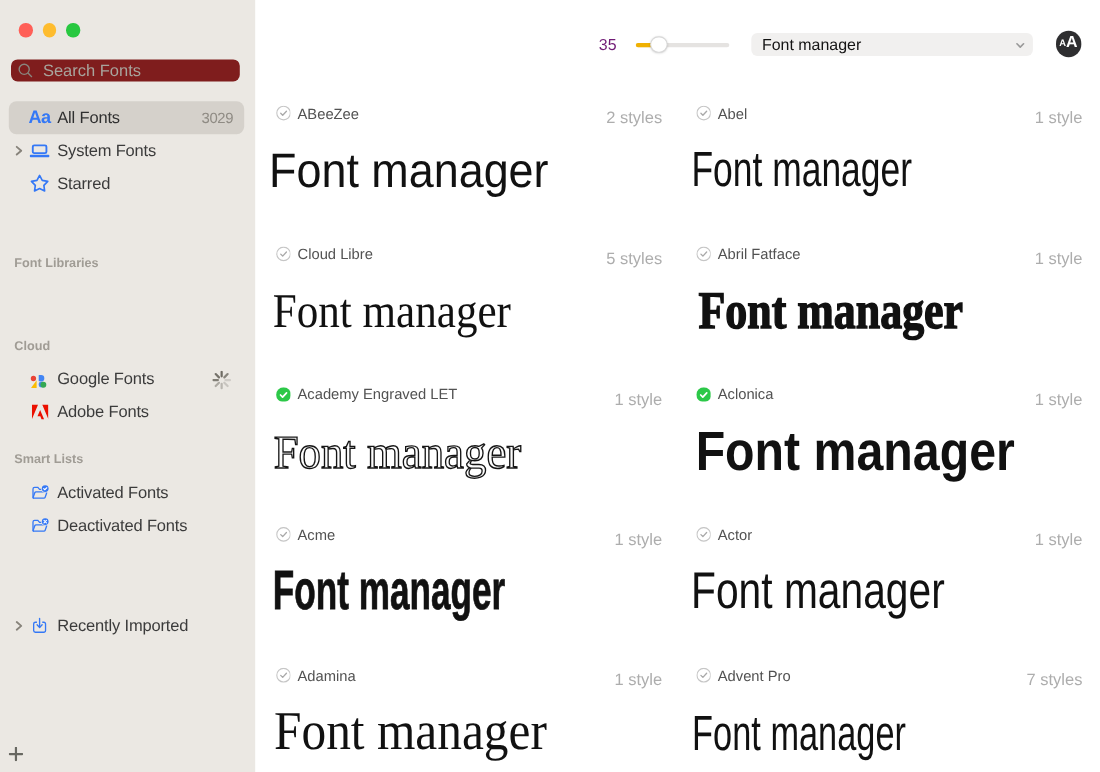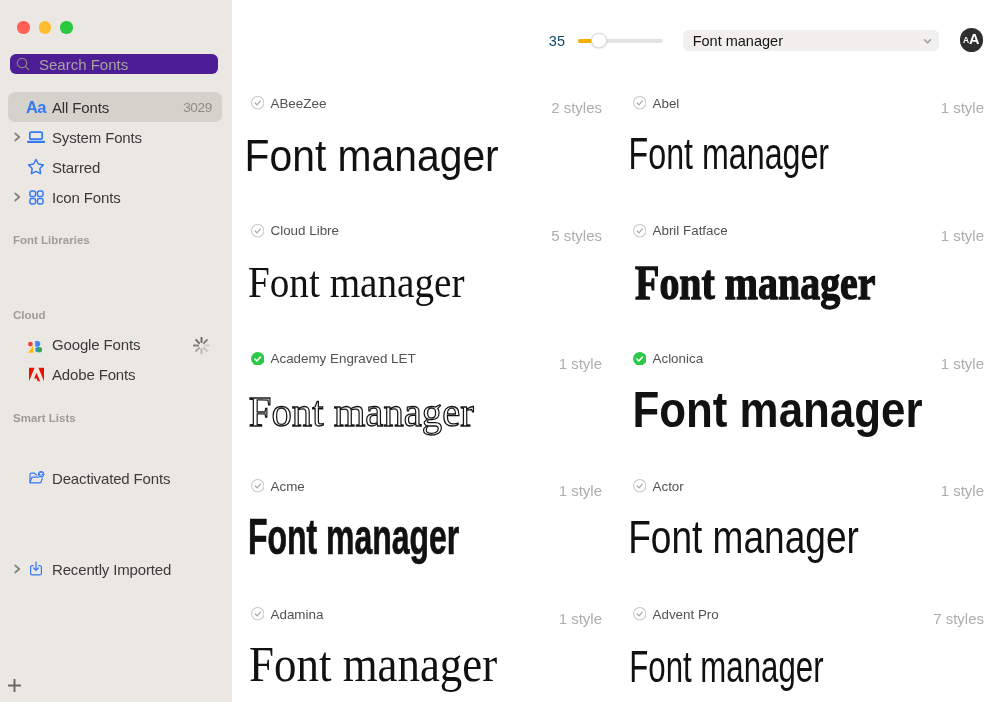--- a/index.html
+++ b/index.html
@@ -1,28 +1,28 @@
 <!DOCTYPE html>
 <html><head>
 <meta charset="utf-8">
 <style>
 *{margin:0;padding:0;box-sizing:border-box}
 html,body{width:1000px;height:702px}
 body{position:relative;background:#fff;font-family:"Liberation Sans",sans-serif;overflow:hidden}
 .sb{position:absolute;left:0;top:0;width:232px;height:702px;background:#ebe8e3}
 .tl{position:absolute;top:21px;width:12.5px;height:12.5px;border-radius:50%}
-.search{position:absolute;left:10px;top:54px;width:208px;height:19.5px;border-radius:6px;background:#4c1d95;color:#a8a49d;font-size:15px}
+.search{position:absolute;left:10px;top:54px;width:208px;height:19.5px;border-radius:6px;background:#7f1d1d;color:#a8a49d;font-size:15px}
 .row{position:absolute;left:0;width:232px;height:30px;display:flex;align-items:center;font-size:15px;letter-spacing:-.15px;color:#3b3b3b}
 .row .chev{position:absolute;left:12px;width:10px;height:10px}
 .row .ic{position:absolute;left:27px;width:18px;height:18px;display:flex;align-items:center;justify-content:center}
 .row .lbl{position:absolute;left:52px;white-space:nowrap}
 .row .cnt{position:absolute;right:20px;color:#8f8b84;font-size:13.5px;letter-spacing:-.3px}
 .sel{position:absolute;left:8px;top:92px;width:214px;height:30px;border-radius:7px;background:#d5d1cb}
 .shead{position:absolute;left:13px;font-size:11.5px;font-weight:bold;color:#a09c95;white-space:nowrap}
-.num35{position:absolute;left:540px;top:33.5px;width:25px;text-align:right;font-size:14.5px;line-height:14.5px;color:#0c4a6e}
+.num35{position:absolute;left:540px;top:33.5px;width:25px;text-align:center;font-size:14.5px;line-height:14.5px;color:#701a75}
 .track{position:absolute;left:577.5px;top:38.6px;width:85px;height:4px;border-radius:2px;background:#e5e3e1}
 .fill{position:absolute;left:577.5px;top:38.6px;width:22px;height:4px;border-radius:2px;background:#f0b102}
 .thumb{position:absolute;left:591.3px;top:32.7px;width:15.8px;height:15.8px;border-radius:50%;background:#fff;border:1px solid #d8d8d8;box-shadow:0 .5px 2px rgba(0,0,0,.18)}
 .dd{position:absolute;left:682.7px;top:30.2px;width:256px;height:21.3px;border-radius:5.5px;background:#f1f0ef;display:flex;align-items:center;font-size:14.5px;color:#141414;padding-left:10px}
 .dd svg{position:absolute;right:6px;top:6px}
 .aA{position:absolute;left:959.5px;top:28.2px;width:23.5px;height:23.5px;border-radius:50%;background:#2e2e30;color:#fff;text-align:center}
 .cell{position:absolute;width:352px}
 .chd{position:absolute;top:0;left:0;right:0;height:16px}
 .cic{position:absolute;left:2.5px;top:0.7px;width:13.6px;height:13.6px}
 .cname{position:absolute;left:22.5px;top:0;font-size:13.4px;color:#525252;line-height:16px;white-space:nowrap}
@@ -61,34 +61,20 @@
         <path d="M3.2 1.5L7.3 5L3.2 8.5"></path>
       </svg>
   <span class="ic">
         <svg width="18" height="18" viewBox="0 0 18 18" fill="none" stroke="#3478f6" stroke-width="1.7">
           <rect x="2.8" y="4.1" width="12.4" height="7.1" rx="1.3"></rect>
           <path d="M1 13.9h16" stroke-width="2.3" stroke-linecap="round"></path>
         </svg>
       </span>
   <span class="lbl">System Fonts</span>
  </div>
- <div class="row" style="top:182px">
-  <svg class="chev" viewBox="0 0 10 10" fill="none" stroke="#87837b" stroke-width="1.7" stroke-linecap="round" stroke-linejoin="round">
-        <path d="M3.2 1.5L7.3 5L3.2 8.5"></path>
-      </svg>
-  <span class="ic">
-        <svg width="15" height="15" viewBox="0 0 15 15" fill="none" stroke="#3478f6" stroke-width="1.5">
-          <rect x="0.95" y="0.95" width="5.6" height="5.6" rx="1.7"></rect>
-          <rect x="8.45" y="0.95" width="5.6" height="5.6" rx="1.7"></rect>
-          <rect x="0.95" y="8.45" width="5.6" height="5.6" rx="1.7"></rect>
-          <rect x="8.45" y="8.45" width="5.6" height="5.6" rx="1.7"></rect>
-        </svg>
-      </span>
-  <span class="lbl">Icon Fonts</span>
- </div>
  <div class="shead" style="top:234px">Font Libraries</div>
  <div class="shead" style="top:309px">Cloud</div>
  <div class="row" style="top:329px">
   <span class="ic">
         <svg width="18" height="18" viewBox="0 0 18 18" style="margin-top:1px">
           <circle cx="3.4" cy="8.1" r="2.4" fill="#ea4335"></circle>
           <path d="M6.3 9.6v7.2H1.2Z" fill="#fbbc04"></path>
           <path d="M8.2 4.9h2.2a2.9 2.9 0 1 1 0 5.8H8.2Z" fill="#4285f4"></path>
           <circle cx="10.8" cy="13.5" r="2.6" fill="#4285f4"></circle>
           <circle cx="12.4" cy="13.8" r="2.7" fill="#34a853"></circle>
@@ -108,20 +94,32 @@
  </div>
  <div class="row" style="top:359px">
   <span class="ic">
         <svg width="15" height="15" viewBox="0 0 24 24" fill="#eb1000">
           <path d="M13.966 22.624l-1.69-4.281H8.122l3.892-9.144 5.662 13.425zM8.884 1.376H0v21.248zm15.116 0h-8.884L24 22.624z"></path>
         </svg>
       </span>
   <span class="lbl">Adobe Fonts</span>
  </div>
  <div class="shead" style="top:412px">Smart Lists</div>
+ <div class="row" style="top:433px">
+  <span class="ic">
+        <svg width="17" height="17" viewBox="0 0 17 17" fill="none">
+          <path d="M2 12.6V4.6a1.5 1.5 0 0 1 1.5-1.5h2.9l1.6 1.8h4.9a1.4 1.4 0 0 1 1.4 1.4" stroke="#3478f6" stroke-width="1.2"></path>
+          <path d="M2 12.6L3.6 8a1.3 1.3 0 0 1 1.23-.88h8.6a.95.95 0 0 1 .9 1.26l-1.27 3.64a1.3 1.3 0 0 1-1.23.88H2.9A.92.92 0 0 1 2 12.6Z" stroke="#3478f6" stroke-width="1.2"></path>
+          <circle cx="13.1" cy="4.2" r="3.8" fill="#ebe8e3"></circle>
+          <circle cx="13.1" cy="4.2" r="3.1" fill="#3478f6"></circle>
+          <path d="M11.7 4.2l1 1 1.8-1.8" stroke="#fff" stroke-width="1.05" fill="none" stroke-linecap="round" stroke-linejoin="round"></path>
+        </svg>
+      </span>
+  <span class="lbl">Activated Fonts</span>
+ </div>
  <div class="row" style="top:463px">
   <span class="ic">
         <svg width="17" height="17" viewBox="0 0 17 17" fill="none">
           <path d="M2 12.6V4.6a1.5 1.5 0 0 1 1.5-1.5h2.9l1.6 1.8h4.9a1.4 1.4 0 0 1 1.4 1.4" stroke="#3478f6" stroke-width="1.2"></path>
           <path d="M2 12.6L3.6 8a1.3 1.3 0 0 1 1.23-.88h8.6a.95.95 0 0 1 .9 1.26l-1.27 3.64a1.3 1.3 0 0 1-1.23.88H2.9A.92.92 0 0 1 2 12.6Z" stroke="#3478f6" stroke-width="1.2"></path>
           <circle cx="13.1" cy="4.2" r="3.8" fill="#ebe8e3"></circle>
           <circle cx="13.1" cy="4.2" r="3.1" fill="#3478f6"></circle>
           <path d="M12 3.1l2.2 2.2M14.2 3.1L12 5.3" stroke="#fff" stroke-width="1.05" stroke-linecap="round"></path>
         </svg>
       </span>

